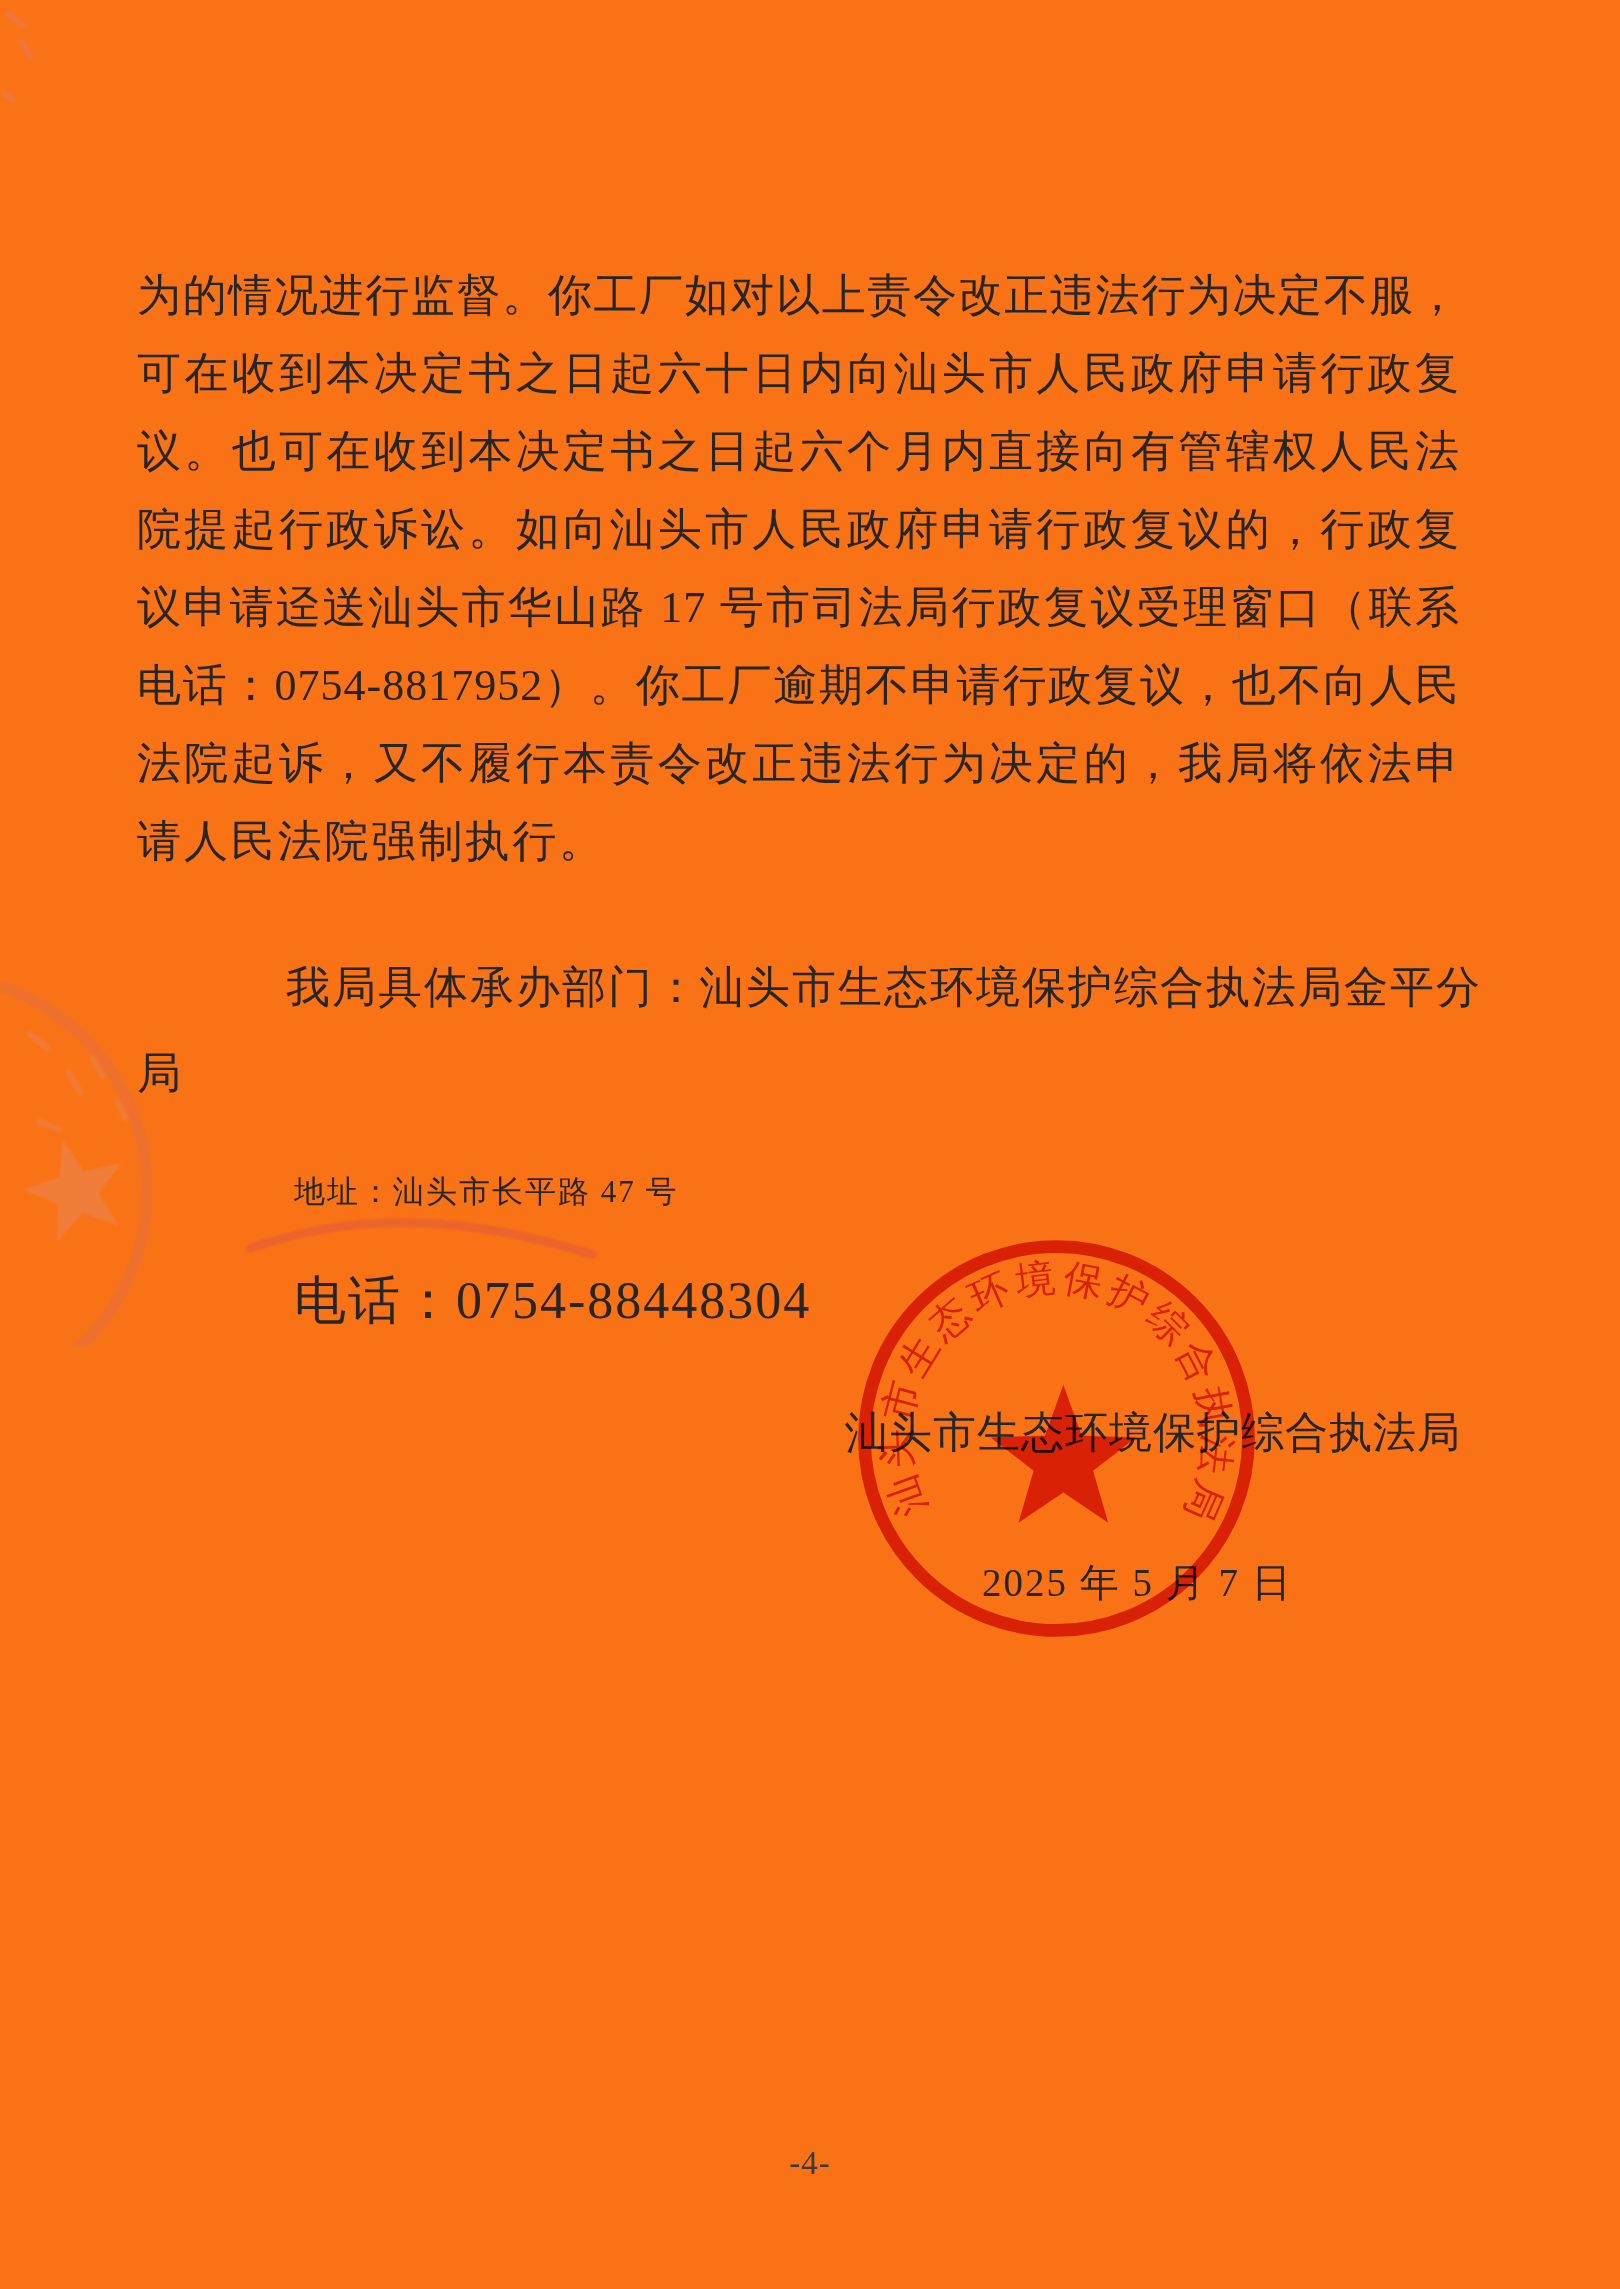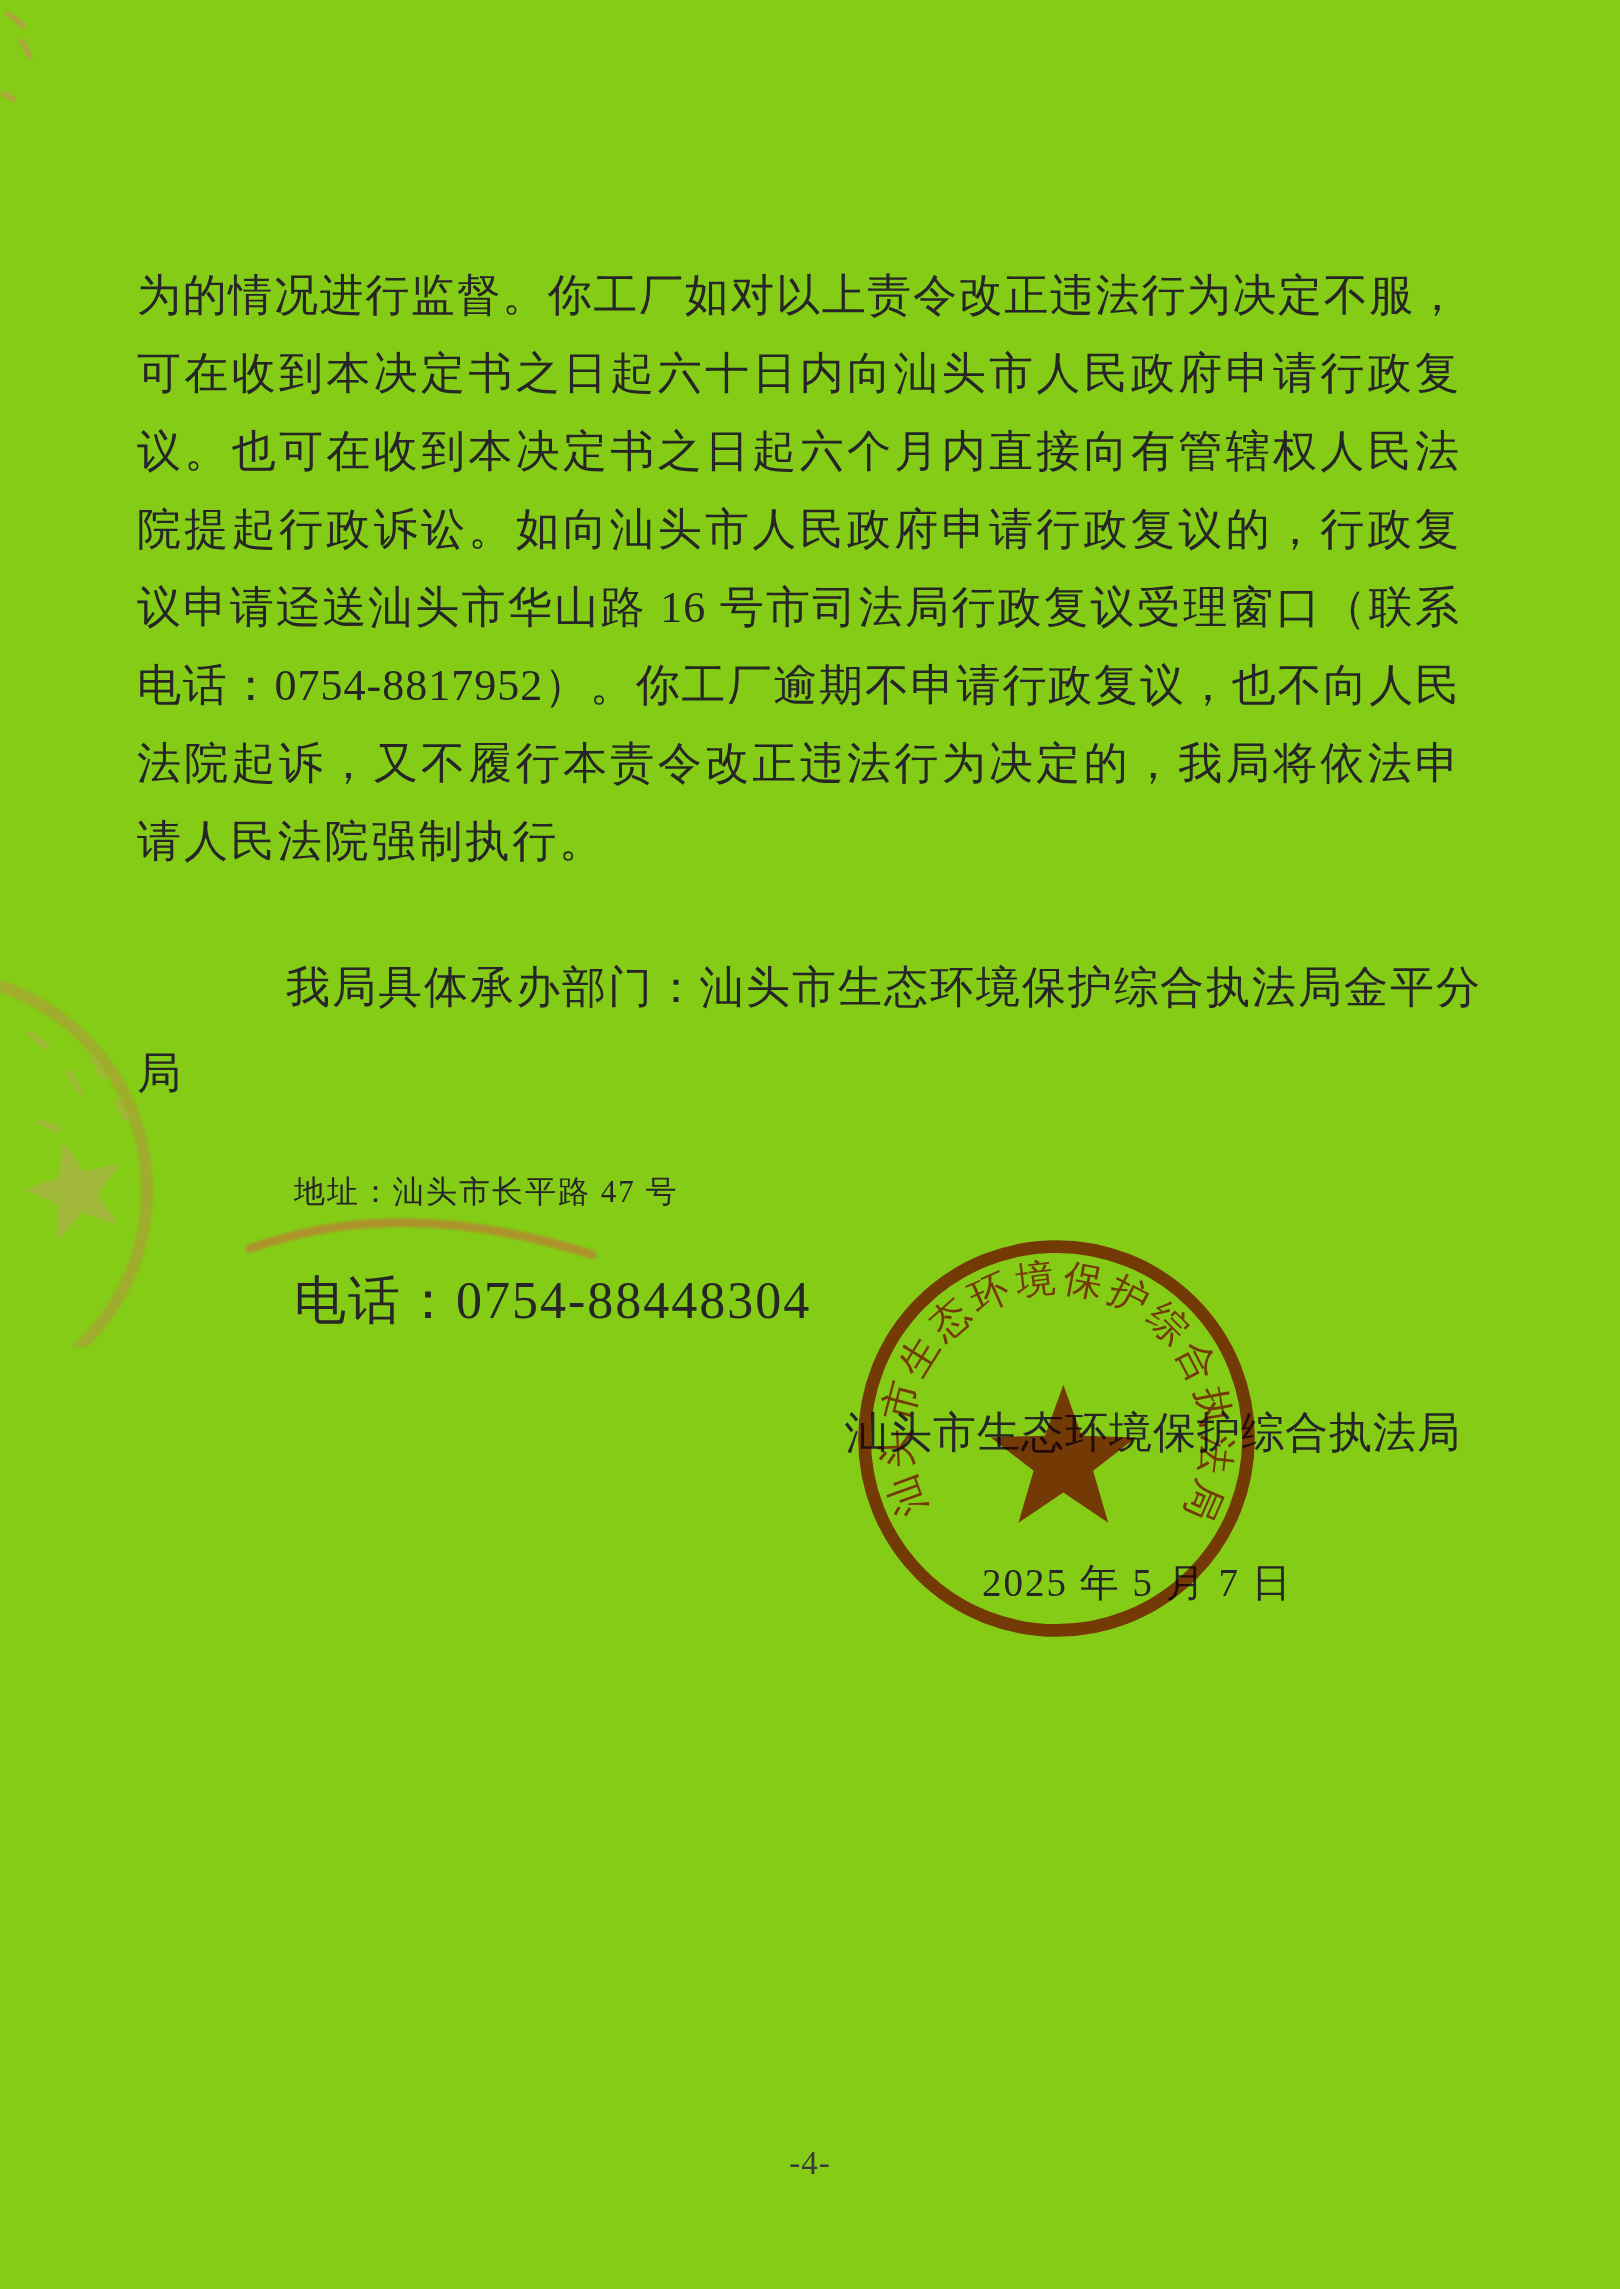--- a/index.html
+++ b/index.html
@@ -1,20 +1,20 @@
 <!DOCTYPE html>
 <html><head>
 <meta charset="utf-8">
 <style>
   html,body{margin:0;padding:0;background:#e9e9e9;}
   .page{
     position:relative;
     width:1620px;height:2290px;
     margin:0 auto;
-    background:#84cc16;
+    background:#f97316;
     overflow:hidden;
     font-family:"Liberation Serif","DejaVu Serif",serif;
     color:#262626;
   }
   .body-block{
     position:absolute;left:137px;top:257px;width:1323px;
     font-size:44px;line-height:78px;
   }
   .body-line{
     text-align:justify;
@@ -80,21 +80,21 @@
 
   <svg class="corner-marks" viewBox="0 0 80 130">
     <path d="M 8 14 l 16 12 M 22 42 l 9 16 M 4 96 l 10 6" stroke="#e07a6a" stroke-width="5" fill="none" stroke-linecap="round"></path>
   </svg>
 
   <div class="body-block">
     <div class="body-line">为的情况进行监督。你工厂如对以上责令改正违法行为决定不服，</div>
     <div class="body-line">可在收到本决定书之日起六十日内向汕头市人民政府申请行政复</div>
     <div class="body-line">议。也可在收到本决定书之日起六个月内直接向有管辖权人民法</div>
     <div class="body-line">院提起行政诉讼。如向汕头市人民政府申请行政复议的，行政复</div>
-    <div class="body-line">议申请迳送汕头市华山路 16 号市司法局行政复议受理窗口（联系</div>
+    <div class="body-line">议申请迳送汕头市华山路 17 号市司法局行政复议受理窗口（联系</div>
     <div class="body-line">电话：0754-8817952）。你工厂逾期不申请行政复议，也不向人民</div>
     <div class="body-line">法院起诉，又不履行本责令改正违法行为决定的，我局将依法申</div>
     <div class="body-line last">请人民法院强制执行。</div>
   </div>
 
   <div class="dept-line1">我局具体承办部门：汕头市生态环境保护综合执法局金平分</div>
   <div class="dept-line2">局</div>
 
   <div class="addr-line">地址：汕头市长平路 47 号</div>
   <div class="phone-line">电话：0754-88448304</div>

